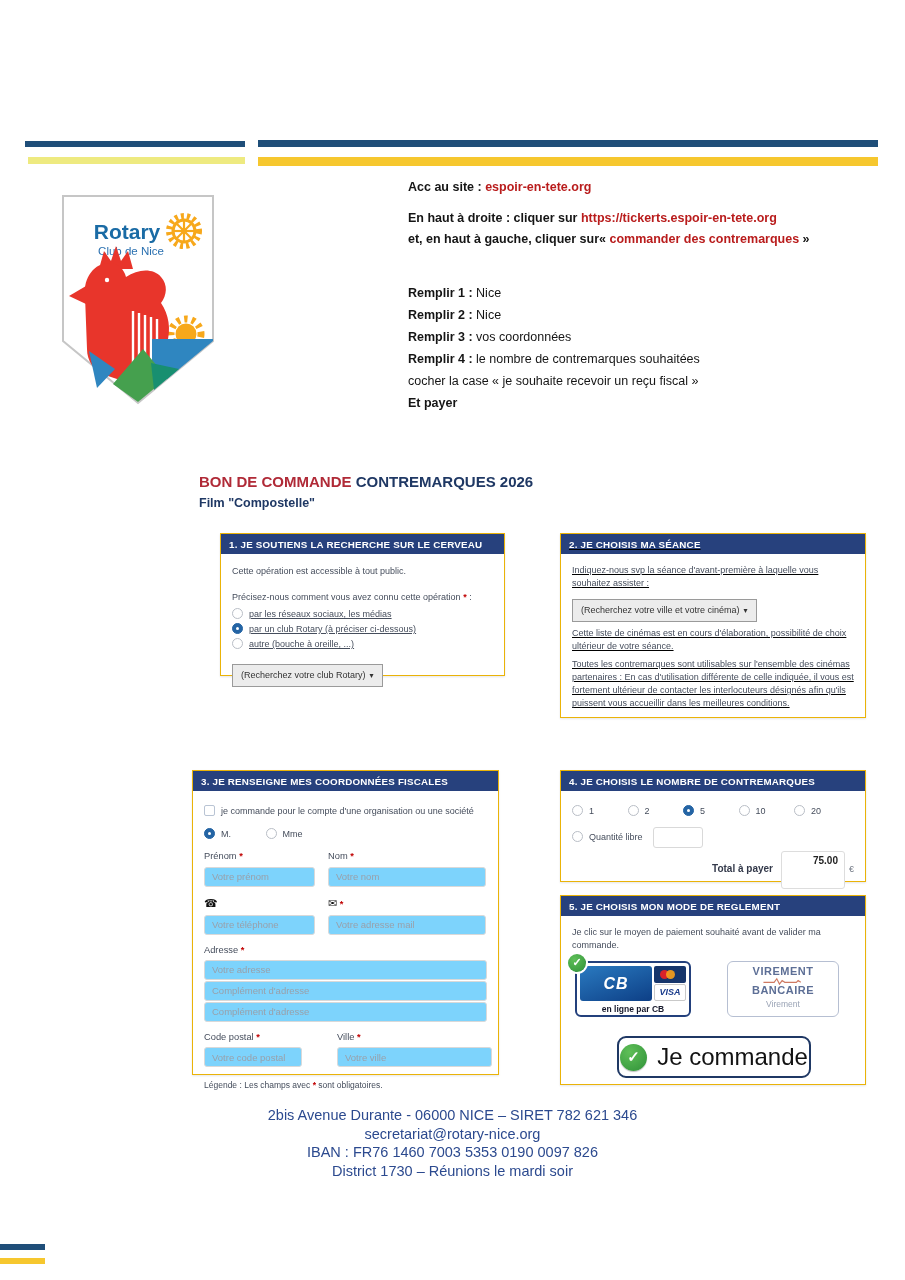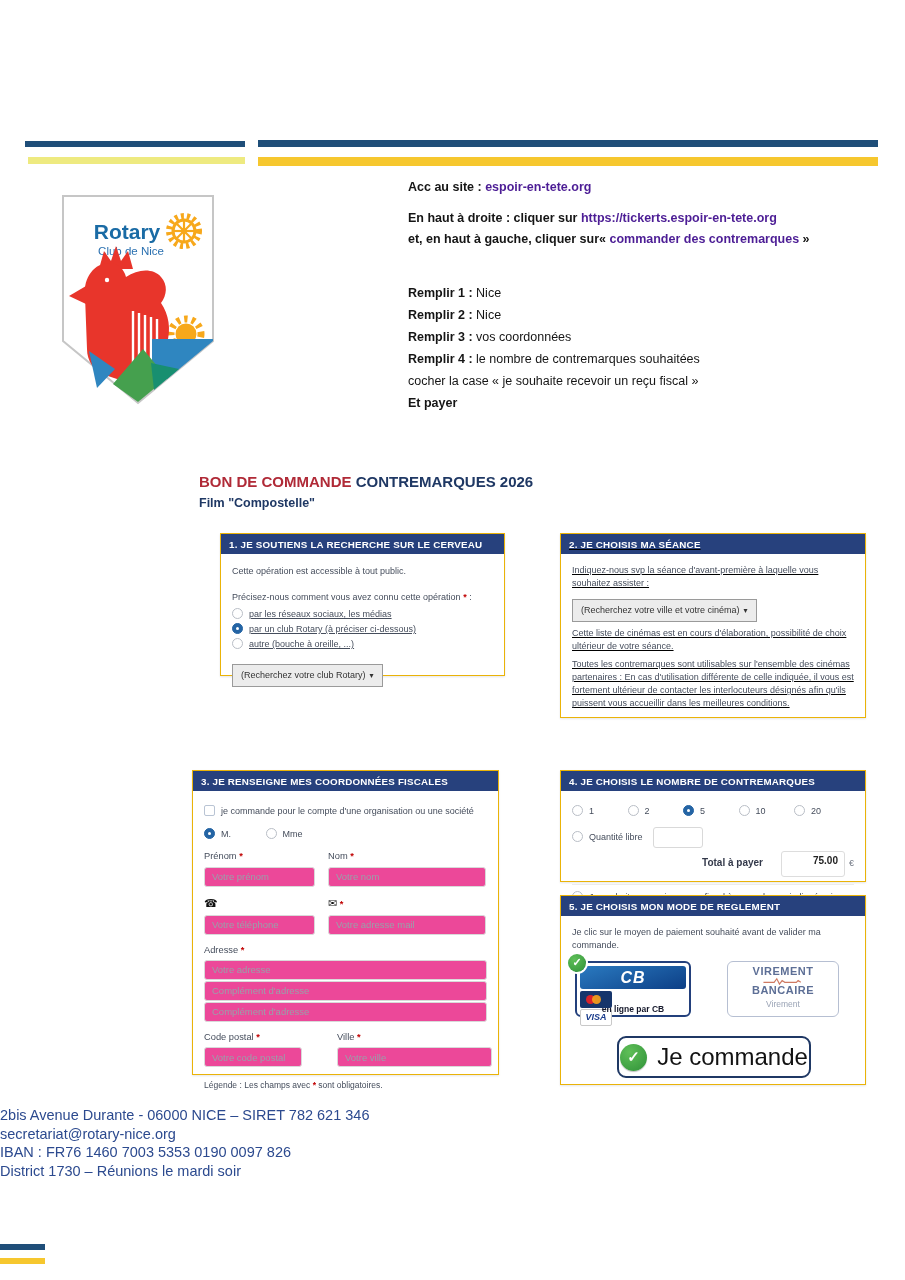--- a/index.html
+++ b/index.html
@@ -16,21 +16,21 @@
   .bar-blue-bottom{left:0;top:1244px;width:45px;height:6px;background:#1f4e79;}
   .bar-yellow-bottom{left:0;top:1258px;width:45px;height:6px;background:#f6c72e;}
 
   
   .logo{left:55px;top:191px;width:166px;height:218px;}
 
   
   .instructions{left:408px;top:178px;width:500px;font-size:12.5px;color:#151515;}
   .iline{position:absolute;left:0;white-space:nowrap;font-weight:700;}
   .iline .val{font-weight:400;}
-  .link{color:#4c1d95;}
+  .link{color:#b91c1c;}
   .link.u{}
   .i1{top:2px;} .i2{top:33px;} .i3{top:54px;}
   .s1{top:108px;} .s2{top:130px;} .s3{top:152px;} .s4{top:174px;}
   .inote{top:196px;font-weight:400;} .ifinal{top:218px;}
 
   
   .order-title{left:199px;top:473px;font-size:15px;font-weight:700;white-space:nowrap;}
   .t-red{color:#b02a37;} .t-navy{color:#1f3864;}
   .film{left:199px;top:496px;font-size:12.5px;font-weight:700;color:#1f3864;}
 
@@ -49,21 +49,21 @@
          background:#fff;vertical-align:-2px;margin-right:6px;position:relative;box-sizing:border-box;}
   .radio.checked{background:#2464a4;border-color:#2464a4;}
   .radio.checked::after{content:"";position:absolute;left:3px;top:3px;width:3px;height:3px;background:#fff;border-radius:50%;}
   .checkbox{display:inline-block;width:11px;height:11px;border:1px solid #b9c4d4;vertical-align:-2px;
             margin-right:6px;background:#fff;border-radius:2px;box-sizing:border-box;}
   .opt{line-height:15px;text-decoration:underline;}
   .dropdown{display:inline-block;background:#ececec;border:1px solid #9a9a9a;padding:4px 8px;font-size:9px;color:#333;cursor:pointer;}
   .dropdown .caret{font-size:8px;margin-left:4px;color:#333;}
 
   .field{display:block;border:1px solid #d9d9d9;border-radius:3px;height:20px;font-size:9.5px;color:#333;
-         padding:0 7px;background:#ec4899;width:100%;box-sizing:border-box;font-family:"Liberation Sans",sans-serif;outline:none;}
+         padding:0 7px;background:#7dd3fc;width:100%;box-sizing:border-box;font-family:"Liberation Sans",sans-serif;outline:none;}
   .field::placeholder{color:#99a0aa;opacity:1;}
 
   
   .p1-intro{margin:2px 0 13px 0;}
   .p1-q{margin-bottom:3px;}
   .p1-dd{margin-top:12px;}
 
   
   .p2-intro{margin:1px 0 9px 0;}
   .p2-note{margin-top:5px;}
@@ -81,30 +81,30 @@
 
   
   .p4-qty{margin-top:5px;}
   .p4-qty .q{display:inline-block;width:53px;}
   .p4-libre{margin-top:9px;}
   .qty-input{display:inline-block;width:48px;height:19px;border:1px solid #d9d9d9;border-radius:3px;
              vertical-align:middle;margin-left:8px;background:#fff;}
   .p4-total{text-align:right;margin-top:3px;}
   .p4-total .tl{font-weight:700;color:#33394a;font-size:10px;margin-right:8px;}
   .total-box{display:inline-block;width:56px;height:18px;border:1px solid #ddd;border-radius:3px;background:#fff;
-             font-weight:700;color:#222;font-size:10px;text-align:right;padding:2px 6px 4px 0;vertical-align:middle;box-sizing:content-box;margin-left:10px;}
+             font-weight:700;color:#222;font-size:10px;text-align:right;padding:2px 6px 16px 0;vertical-align:middle;box-sizing:content-box;}
   .cur{color:#737a86;font-size:9px;margin-left:4px;}
   .p4-receipt{margin-top:7px;border-top:1px solid #ececec;padding-top:6px;}
 
   
   .p5-intro{margin:1px 0 9px 0;}
   .pay-row{display:flex;gap:36px;margin-left:3px;}
   .cb-box{width:116px;height:56px;border:2px solid #23407c;border-radius:6px;position:relative;
           padding:3px;box-sizing:border-box;cursor:pointer;background:#fff;}
-  .cb-logos{display:flex;gap:2px;height:35px;flex-direction:column;}
+  .cb-logos{display:flex;gap:2px;height:35px;}
   .cb-main{flex:1;border-radius:3px;background:linear-gradient(160deg,#2a7ac0,#0d3f86);color:#fff;
            display:flex;align-items:center;justify-content:center;font-weight:700;font-style:italic;font-size:16px;letter-spacing:1px;}
   .cb-side{width:32px;display:flex;flex-direction:column;gap:1px;}
   .mc{height:17px;background:#16356b;border-radius:2px;position:relative;}
   .mc::before,.mc::after{content:"";position:absolute;top:4px;width:9px;height:9px;border-radius:50%;}
   .mc::before{left:6px;background:#d9222a;}
   .mc::after{left:12px;background:#f79e1b;opacity:.92;}
   .visa{height:15px;background:#fff;border:1px solid #c9c9c9;border-radius:2px;display:flex;align-items:center;justify-content:center;
         color:#1a3c8c;font-weight:700;font-style:italic;font-size:9px;}
   .cb-caption{text-align:center;font-weight:700;font-size:8.5px;color:#15182b;margin-top:2px;}
@@ -116,21 +116,21 @@
   .vir-t{font-size:11px;font-weight:700;color:#5d6f96;letter-spacing:.5px;line-height:11px;}
   .vir-cap{font-size:8.5px;color:#9aa3b5;margin-top:2px;}
   .pulse{display:block;margin:0 auto;height:8px;}
   .order-btn{position:absolute;left:56px;top:140px;width:190px;height:38px;border:2px solid #1f3864;border-radius:9px;
              background:#fff;display:flex;align-items:center;justify-content:center;gap:10px;cursor:pointer;}
   .ok-circle{width:27px;height:27px;border-radius:50%;background:radial-gradient(circle at 35% 30%,#5fbf58,#2f9138);
              color:#fff;display:flex;align-items:center;justify-content:center;font-size:15px;font-weight:700;box-shadow:0 1px 1px rgba(0,0,0,.25);}
   .order-label{font-size:24px;color:#121212;}
 
   
-  .footer{left:0;top:1106px;width:905px;font-size:14.5px;line-height:18.5px;color:#2c4a8f;}
+  .footer{left:0;top:1106px;width:905px;text-align:center;font-size:14.5px;line-height:18.5px;color:#2c4a8f;}
 </style>
 </head>
 <body>
 
 <div class="page">
 
   <div class="bar bar-blue-left"></div>
   <div class="bar bar-blue-right"></div>
   <div class="bar bar-yellow-left"></div>
   <div class="bar bar-yellow-right"></div>

